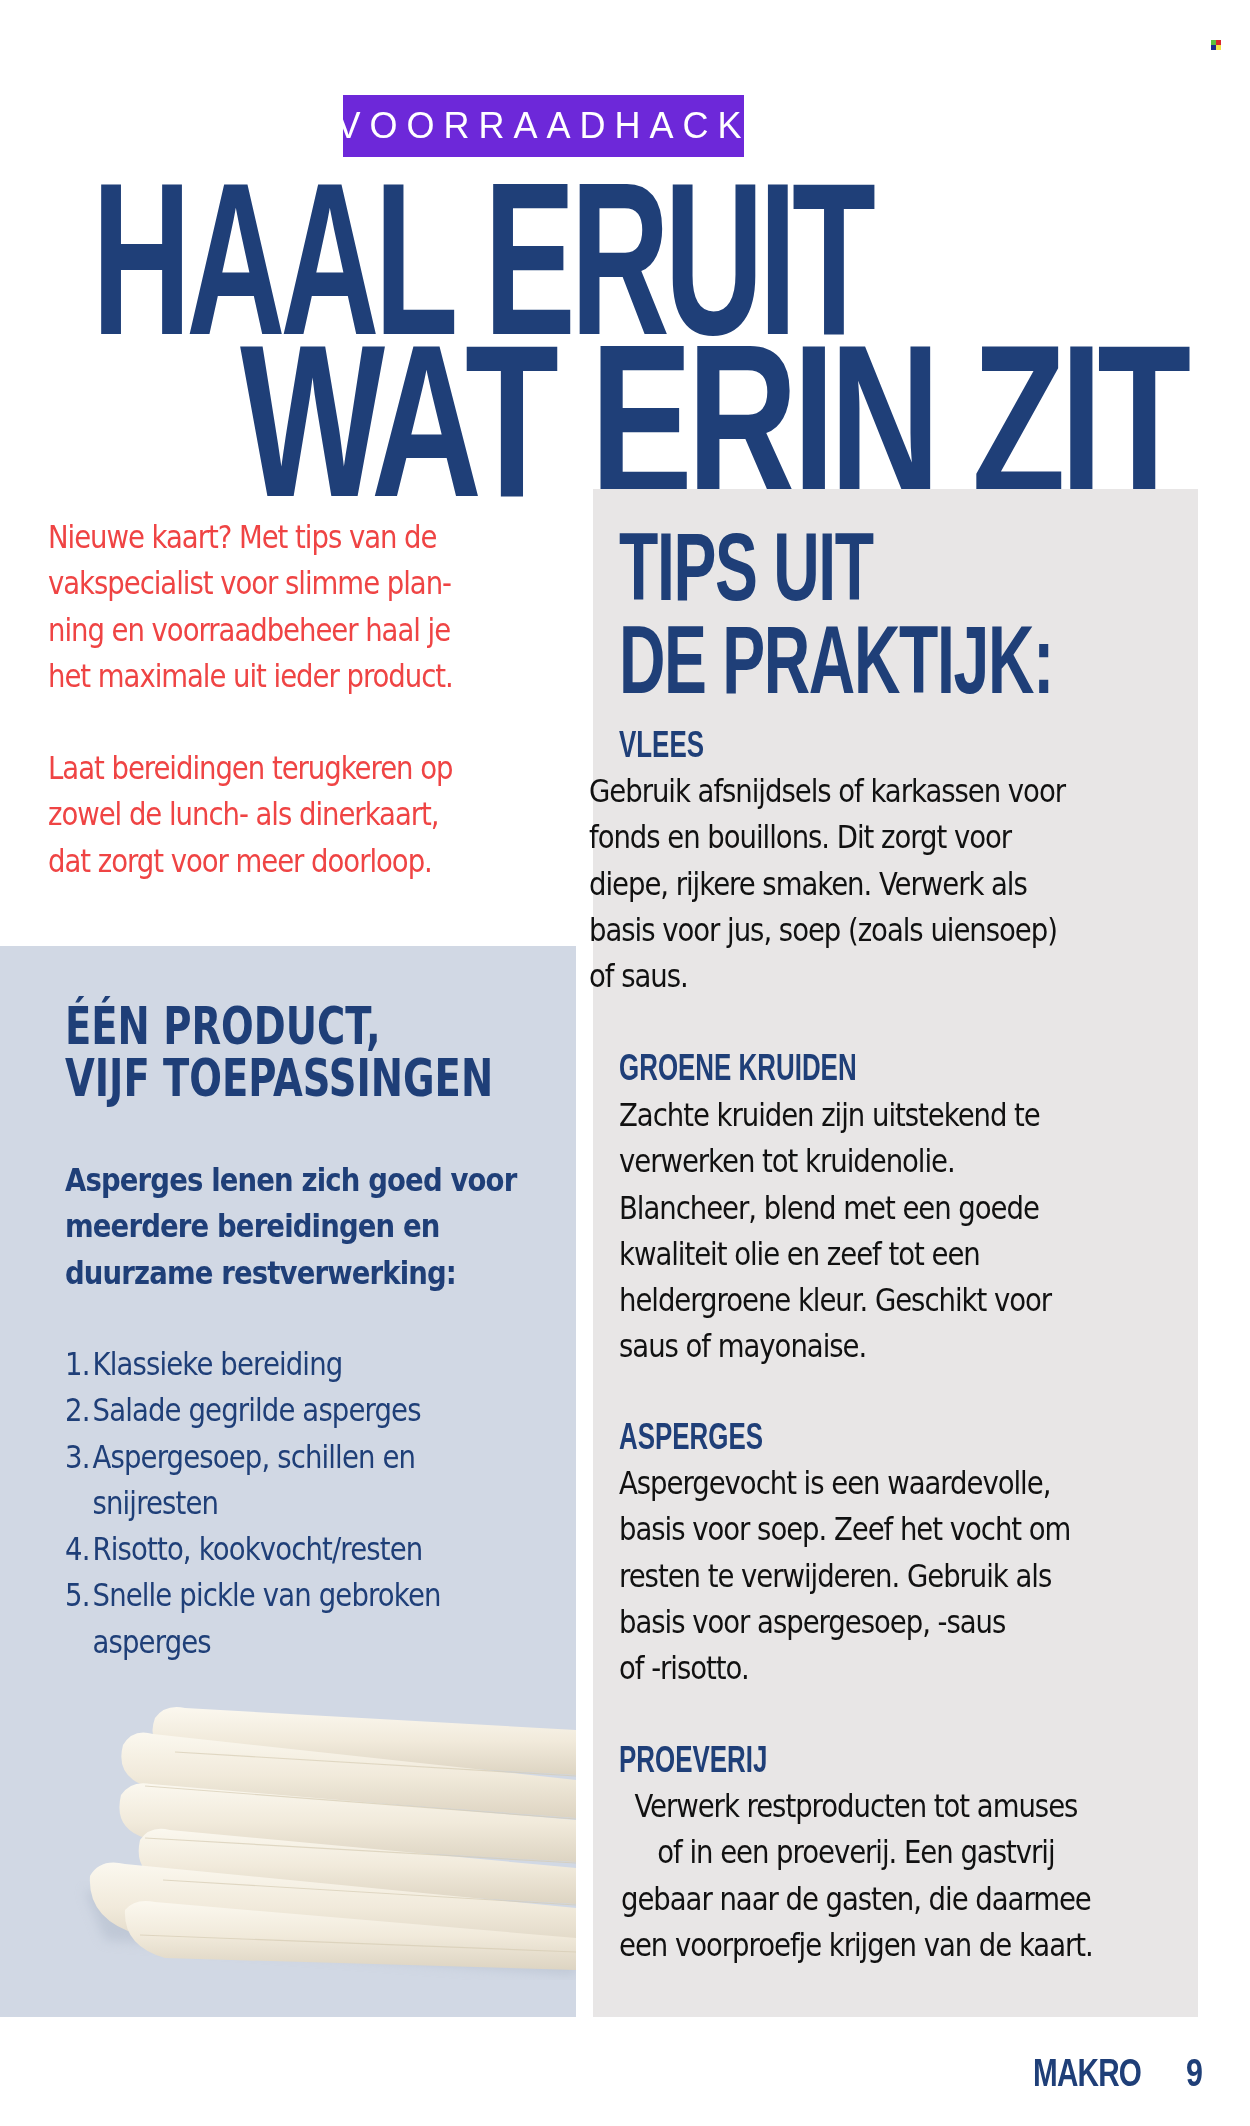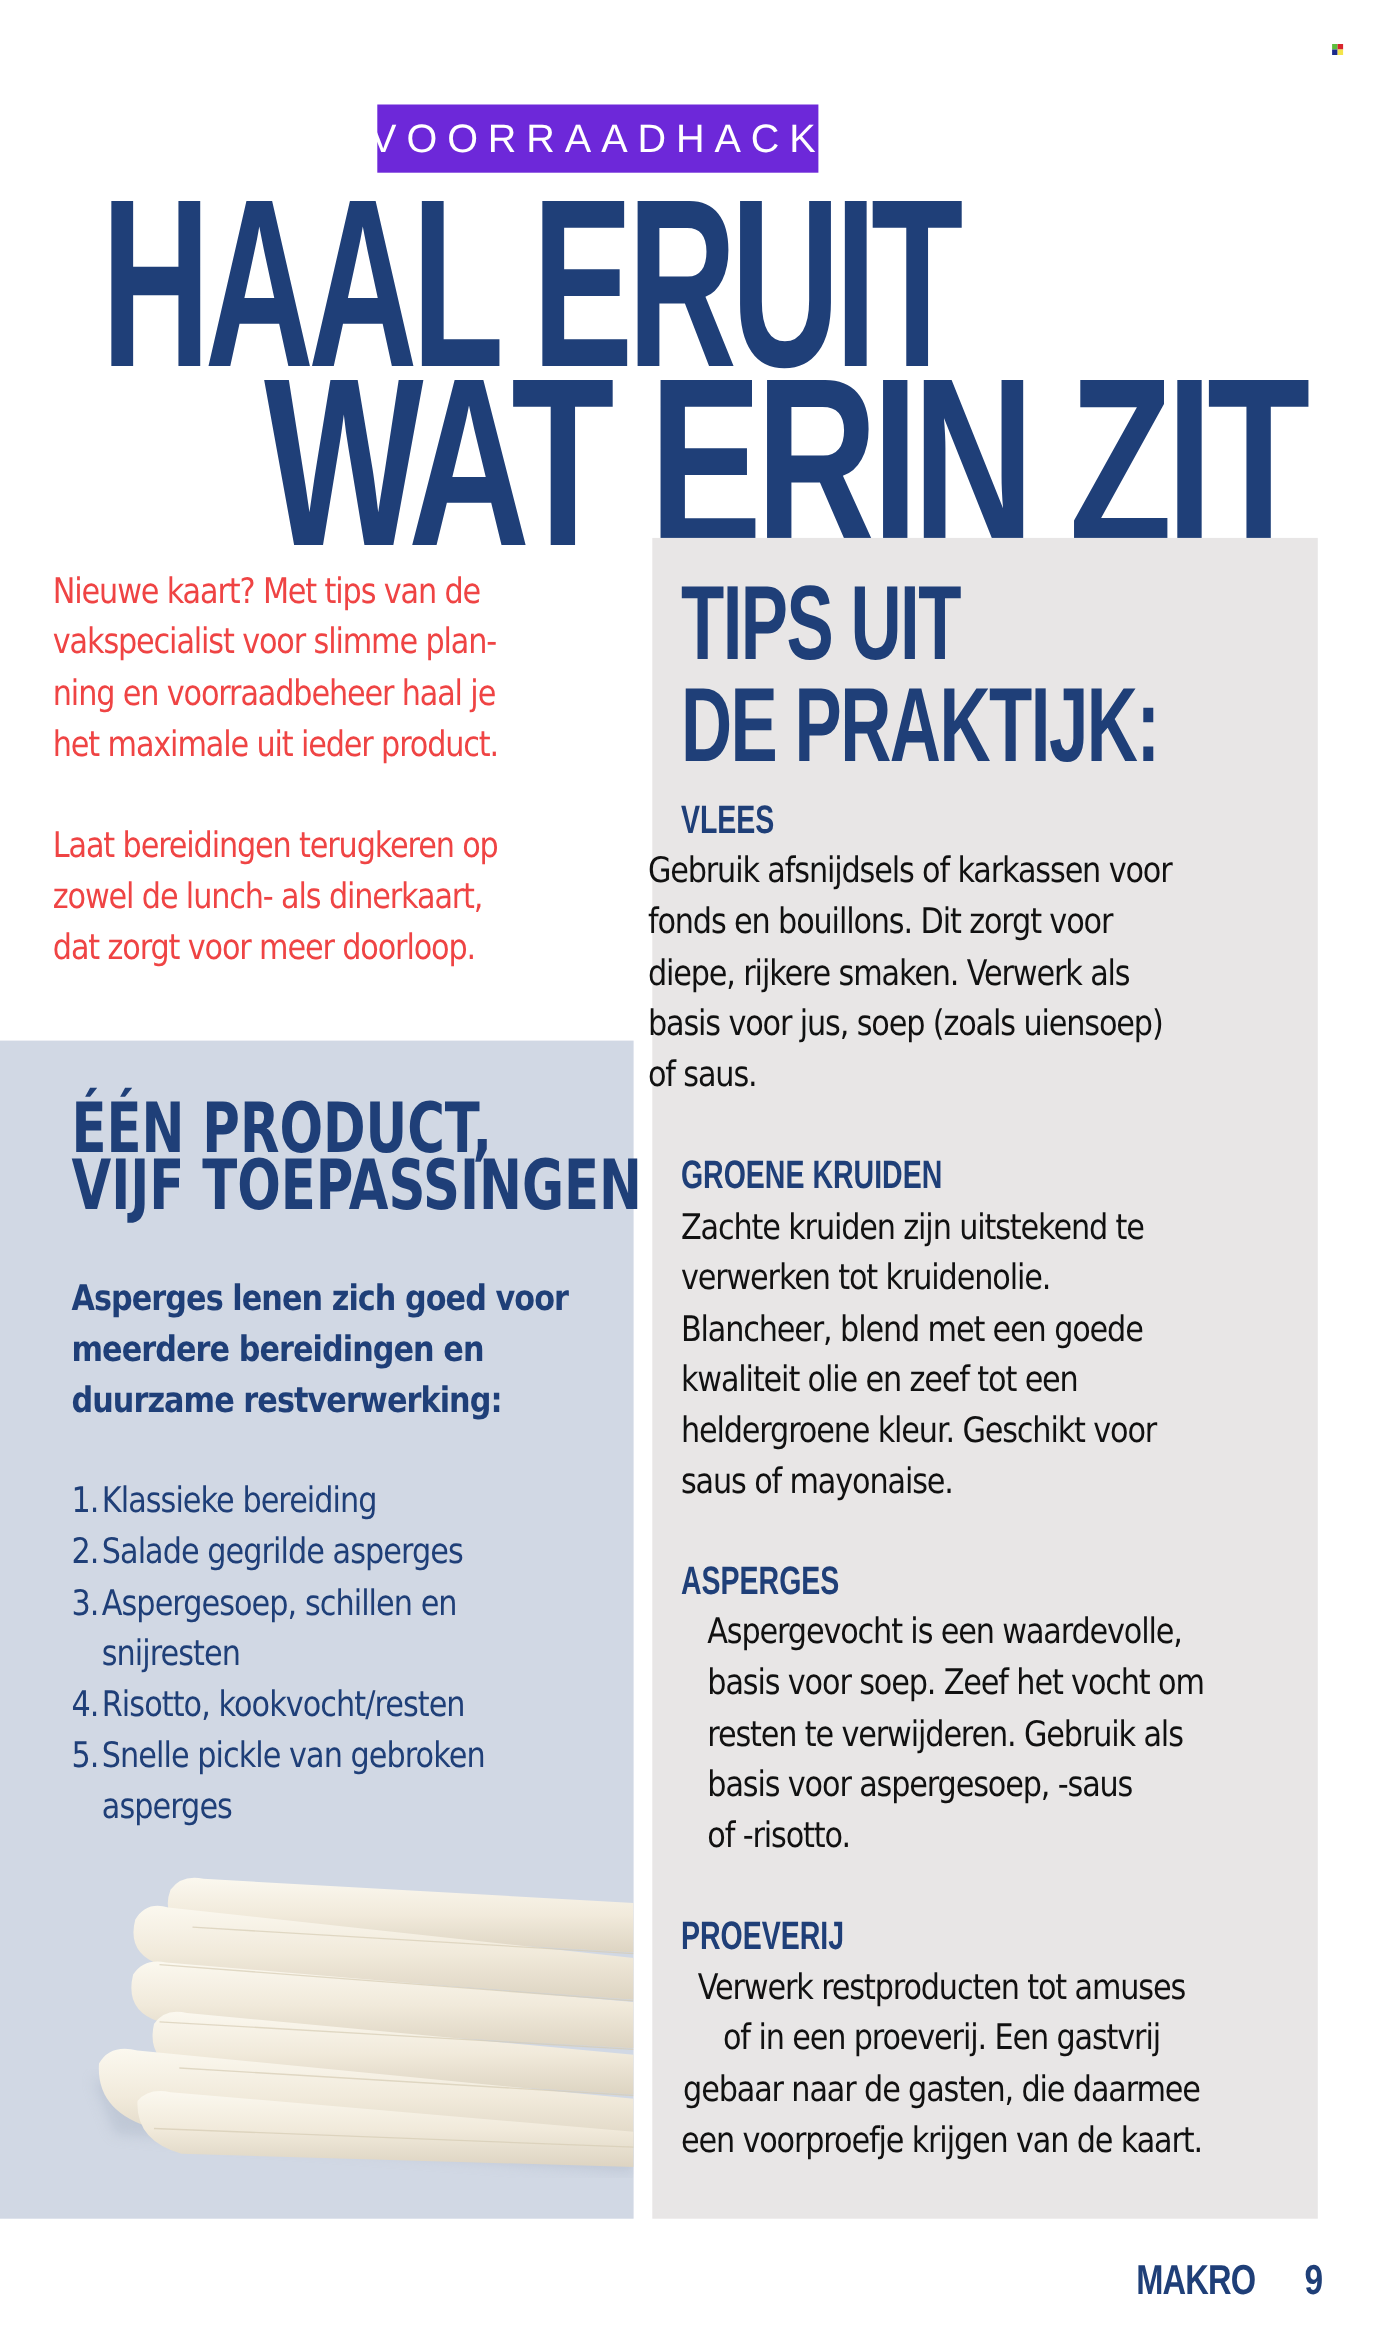--- a/index.html
+++ b/index.html
@@ -9,21 +9,21 @@
   #brand-mark span { display:block; }
   #tag { left:343px; top:95px; width:401px; height:62px; background:#6d28d9; color:#fff; display:flex; align-items:center; justify-content:center; font-family:"Liberation Sans", sans-serif; font-size:36px; letter-spacing:9px; }
   .headline { color:#1f3f78; font-family:"Liberation Sans", sans-serif; font-weight:bold; white-space:nowrap; transform-origin:0 0; line-height:1; }
   #hl1 { left:92px; top:150px; font-size:218px; letter-spacing:-8px; transform:scaleX(0.63); }
   #hl2 { left:240px; top:312px; font-size:218px; letter-spacing:-8px; transform:scaleX(0.705); }
   .intro { left:48px; width:530px; color:#ef4444; font-family:"DejaVu Sans", sans-serif; font-size:32px; line-height:46.3px; letter-spacing:-1.2px; }
   .intro div { white-space:nowrap; transform:scaleX(0.86); transform-origin:0 0; }
   #intro1 { top:514px; }
   #intro2 { top:745px; }
   #blue-panel { left:0; top:946px; width:576px; height:1071px; background:#d1d8e4; overflow:hidden; }
-  #blue-heading { left:65px; top:1000px; color:#1f3f78; font-family:"DejaVu Sans", sans-serif; font-weight:bold; font-size:63px; line-height:52px; white-space:nowrap; }
+  #blue-heading { left:65px; top:1000px; color:#1f3f78; font-family:"DejaVu Sans", sans-serif; font-weight:bold; font-size:52px; line-height:52px; white-space:nowrap; }
   #blue-heading div { transform:scaleX(0.74); transform-origin:0 0; }
   .blue-text { color:#1f3f78; font-family:"DejaVu Sans", sans-serif; font-size:32px; line-height:46.3px; white-space:nowrap; letter-spacing:-1px; }
   .blue-text div { transform:scaleX(0.86); transform-origin:0 0; }
   #blue-intro { left:65px; top:1157px;font-weight:bold; }
   #blue-list { left:65px; top:1341px; }
   .li { display:flex; }
   .li .num { width:32px; display:inline-block; }
   .li.cont { padding-left:32px; }
   #asparagus { left:45px; top:1690px; width:531px; height:290px; }
   #grey-panel { left:593px; top:489px; width:605px; height:1528px; background:#e8e6e6; }
@@ -146,21 +146,21 @@
 <div class="abs tip-body" style="left:619px; top:1092px;">
   <div>Zachte kruiden zijn uitstekend te</div>
   <div>verwerken tot kruidenolie.</div>
   <div>Blancheer, blend met een goede</div>
   <div>kwaliteit olie en zeef tot een</div>
   <div>heldergroene kleur. Geschikt voor</div>
   <div>saus of mayonaise.</div>
 </div>
 
 <div class="abs tip-h" style="left:619px; top:1419px;">ASPERGES</div>
-<div class="abs tip-body" style="left:619px; top:1460px;margin-left:24px;">
+<div class="abs tip-body" style="left:619px; top:1460px;">
   <div>Aspergevocht is een waardevolle,</div>
   <div>basis voor soep. Zeef het vocht om</div>
   <div>resten te verwijderen. Gebruik als</div>
   <div>basis voor aspergesoep, -saus</div>
   <div>of -risotto.</div>
 </div>
 
 <div class="abs tip-h" style="left:619px; top:1742px;">PROEVERIJ</div>
 <div class="abs tip-body" style="left:619px; top:1783px;text-align:center;">
   <div>Verwerk restproducten tot amuses</div>

